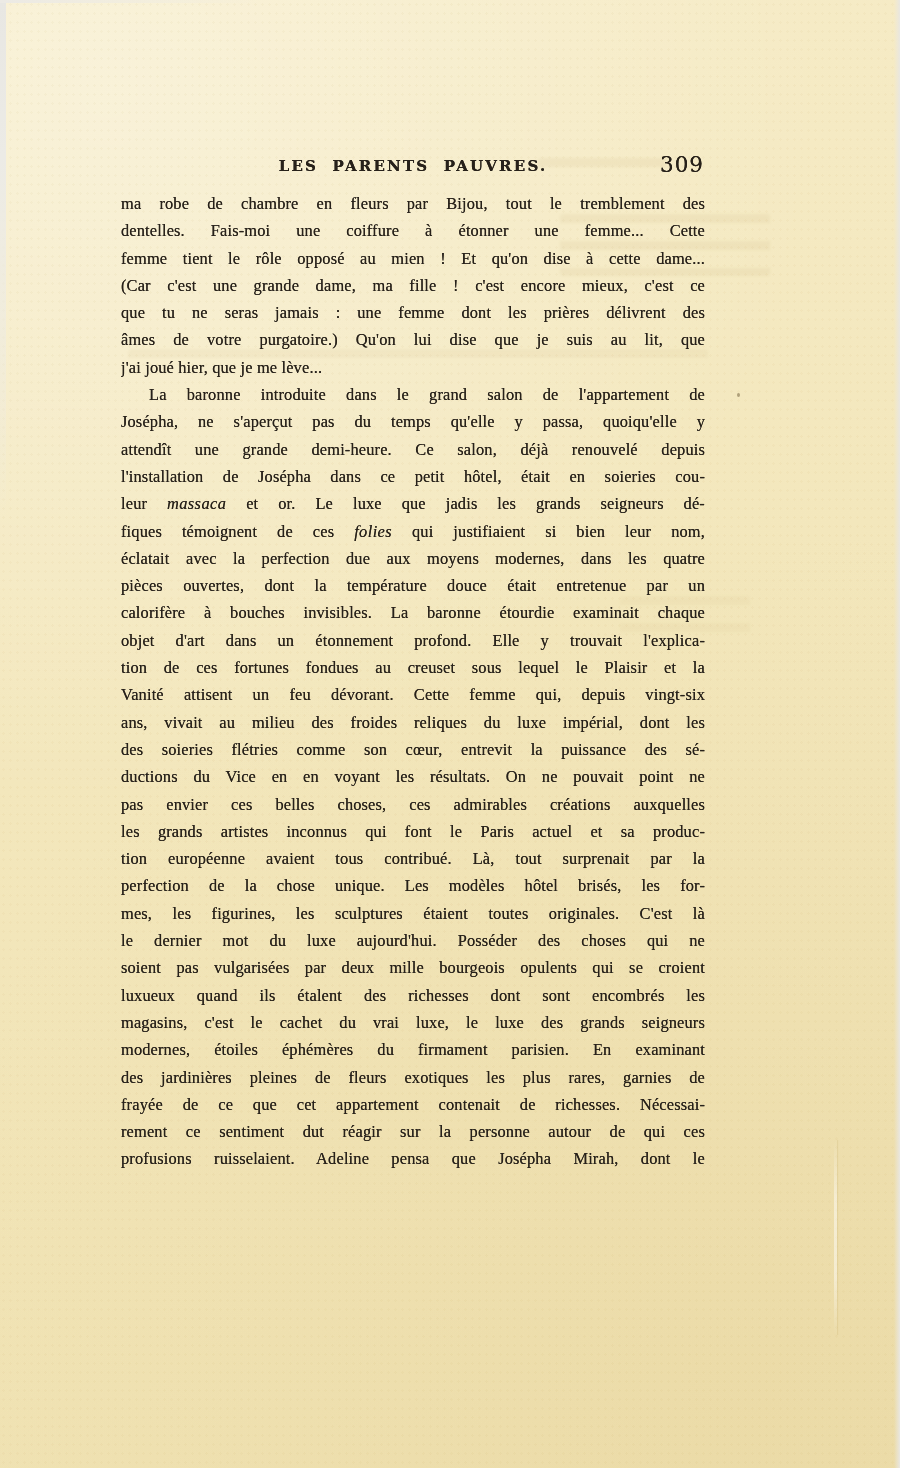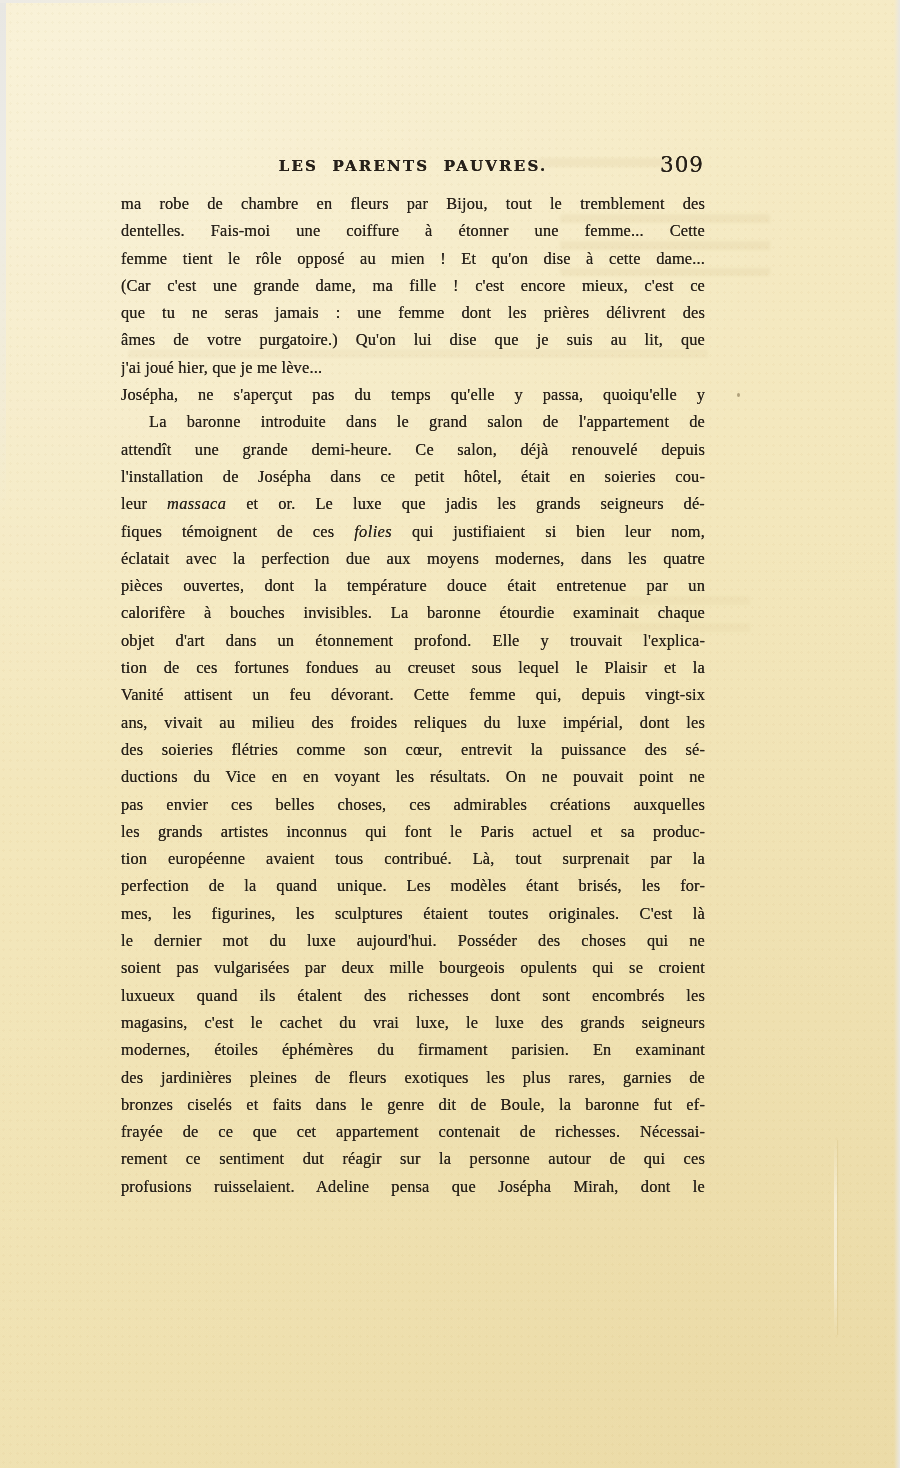--- a/index.html
+++ b/index.html
@@ -110,45 +110,44 @@
   </div>
 
   <div class="text-block" id="text-block">
       <div class="text-line"><span>ma robe de chambre en fleurs par Bijou, tout le tremblement des</span></div>
       <div class="text-line"><span>dentelles. Fais-moi une coiffure à étonner une femme... Cette</span></div>
       <div class="text-line"><span>femme tient le rôle opposé au mien ! Et qu'on dise à cette dame...</span></div>
       <div class="text-line"><span>(Car c'est une grande dame, ma fille ! c'est encore mieux, c'est ce</span></div>
       <div class="text-line"><span>que tu ne seras jamais : une femme dont les prières délivrent des</span></div>
       <div class="text-line"><span>âmes de votre purgatoire.) Qu'on lui dise que je suis au lit, que</span></div>
       <div class="text-line end"><span>j'ai joué hier, que je me lève...</span></div>
+      <div class="text-line indent"><span>La baronne introduite dans le grand salon de l'appartement de</span></div>
       <div class="text-line"><span>Josépha, ne s'aperçut pas du temps qu'elle y passa, quoiqu'elle y</span></div>
-      <div class="text-line indent"><span>La baronne introduite dans le grand salon de l'appartement de</span></div>
       <div class="text-line"><span>attendît une grande demi-heure. Ce salon, déjà renouvelé depuis</span></div>
       <div class="text-line"><span>l'installation de Josépha dans ce petit hôtel, était en soieries cou-</span></div>
       <div class="text-line"><span>leur </span><i>massaca</i><span> et or. Le luxe que jadis les grands seigneurs dé-</span></div>
       <div class="text-line"><span>fiques témoignent de ces </span><i>folies</i><span> qui justifiaient si bien leur nom,</span></div>
       <div class="text-line"><span>éclatait avec la perfection due aux moyens modernes, dans les quatre</span></div>
       <div class="text-line"><span>pièces ouvertes, dont la température douce était entretenue par un</span></div>
       <div class="text-line"><span>calorifère à bouches invisibles. La baronne étourdie examinait chaque</span></div>
       <div class="text-line"><span>objet d'art dans un étonnement profond. Elle y trouvait l'explica-</span></div>
       <div class="text-line"><span>tion de ces fortunes fondues au creuset sous lequel le Plaisir et la</span></div>
       <div class="text-line"><span>Vanité attisent un feu dévorant. Cette femme qui, depuis vingt-six</span></div>
       <div class="text-line"><span>ans, vivait au milieu des froides reliques du luxe impérial, dont les</span></div>
       <div class="text-line"><span>des soieries flétries comme son cœur, entrevit la puissance des sé-</span></div>
       <div class="text-line"><span>ductions du Vice en en voyant les résultats. On ne pouvait point ne</span></div>
       <div class="text-line"><span>pas envier ces belles choses, ces admirables créations auxquelles</span></div>
       <div class="text-line"><span>les grands artistes inconnus qui font le Paris actuel et sa produc-</span></div>
       <div class="text-line"><span>tion européenne avaient tous contribué. Là, tout surprenait par la</span></div>
-      <div class="text-line"><span>perfection de la quand unique. Les modèles étant brisés, les for-</span></div>
+      <div class="text-line"><span>perfection de la chose unique. Les modèles hôtel brisés, les for-</span></div>
       <div class="text-line"><span>mes, les figurines, les sculptures étaient toutes originales. C'est là</span></div>
       <div class="text-line"><span>le dernier mot du luxe aujourd'hui. Posséder des choses qui ne</span></div>
       <div class="text-line"><span>soient pas vulgarisées par deux mille bourgeois opulents qui se croient</span></div>
       <div class="text-line"><span>luxueux quand ils étalent des richesses dont sont encombrés les</span></div>
       <div class="text-line"><span>magasins, c'est le cachet du vrai luxe, le luxe des grands seigneurs</span></div>
       <div class="text-line"><span>modernes, étoiles éphémères du firmament parisien. En examinant</span></div>
       <div class="text-line"><span>des jardinières pleines de fleurs exotiques les plus rares, garnies de</span></div>
-      <div class="text-line"><span>bronzes ciselés et faits dans le genre dit de Boule, la baronne fut ef-</span></div>
       <div class="text-line"><span>frayée de ce que cet appartement contenait de richesses. Nécessai-</span></div>
       <div class="text-line"><span>rement ce sentiment dut réagir sur la personne autour de qui ces</span></div>
       <div class="text-line"><span>profusions ruisselaient. Adeline pensa que Josépha Mirah, dont le</span></div>
     </div>
 
 </div>
 
 </body></html>

